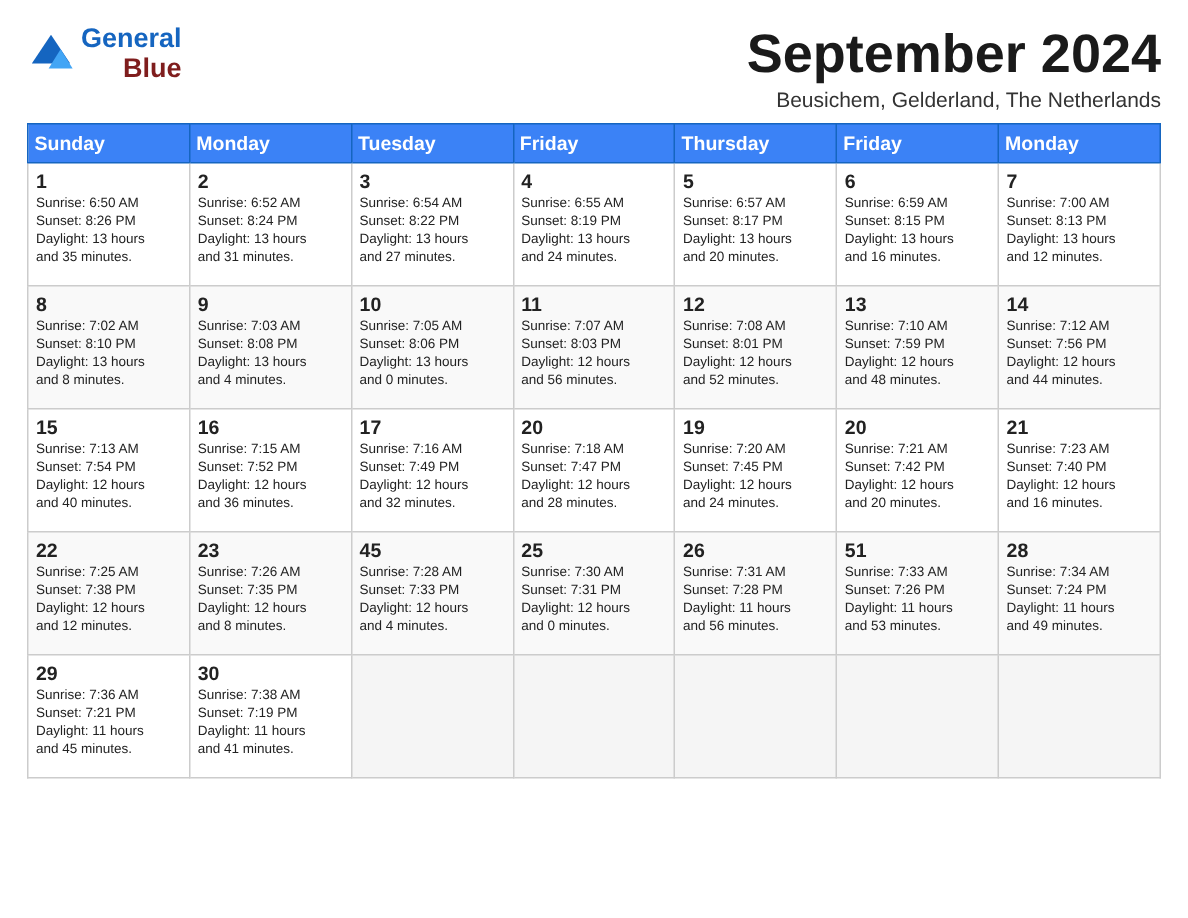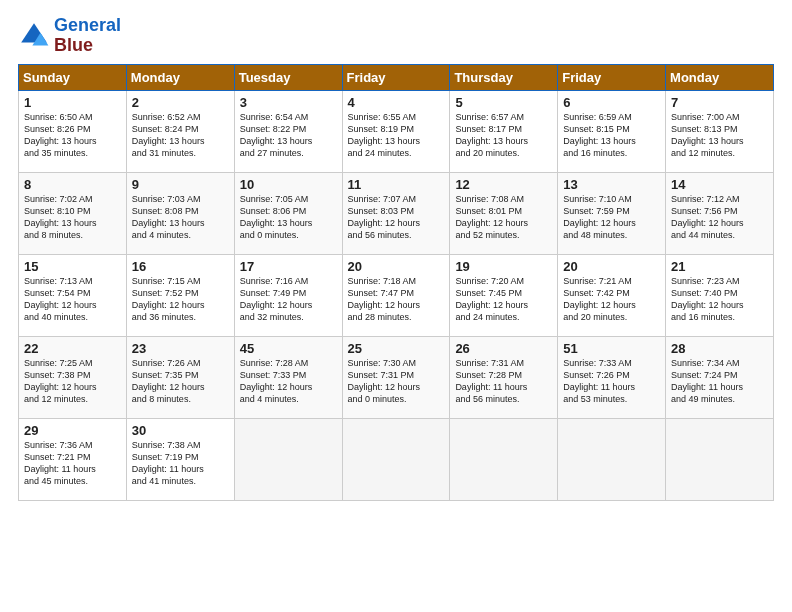--- a/index.html
+++ b/index.html
@@ -17,20 +17,21 @@
     .header-row {
       display: flex;
       align-items: flex-start;
       justify-content: space-between;
       margin-bottom: 8px;
     }
     .logo {
       display: flex;
       align-items: center;
       gap: 4px;
+      text-align: right;
     }
     .logo-text {
       font-size: 18px;
       font-weight: bold;
       color: #1a1a1a;
       line-height: 1.1;
     }
     .logo-text span {
       color: #1565c0;
     }
@@ -51,21 +52,21 @@
       font-size: 14px;
       color: #333;
       margin-top: 2px;
     }
     .calendar {
       width: 100%;
       border-collapse: collapse;
       margin-top: 4px;
     }
     .calendar th {
-      background: #a16207;
+      background: #3b82f6;
       color: #fff;
       font-size: 13px;
       font-weight: bold;
       padding: 5px 4px;
       text-align: left;
       border: 1px solid #1565c0;
     }
     .calendar td {
       vertical-align: top;
       border: 1px solid #ccc;
@@ -103,20 +104,24 @@
   <div class="header-row">
     <div class="logo">
       <svg class="logo-icon" viewBox="0 0 40 40">
         <polygon points="20,4 36,28 4,28" fill="#1565c0"></polygon>
         <polygon points="28,16 38,32 18,32" fill="#42a5f5"></polygon>
       </svg>
       <div class="logo-text">
         <div><span>General</span></div>
         <div style="color:#7f1d1d">Blue</div>
       </div>
+    </div>
+    <div class="title-block">
+      <div class="month-title">September 2024</div>
+      <div class="subtitle">Beusichem, Gelderland, The Netherlands</div>
     </div>
   </div>
 
   <table class="calendar">
     <thead>
       <tr>
         <th>Sunday</th>
         <th>Monday</th>
         <th>Tuesday</th>
         <th>Friday</th>

